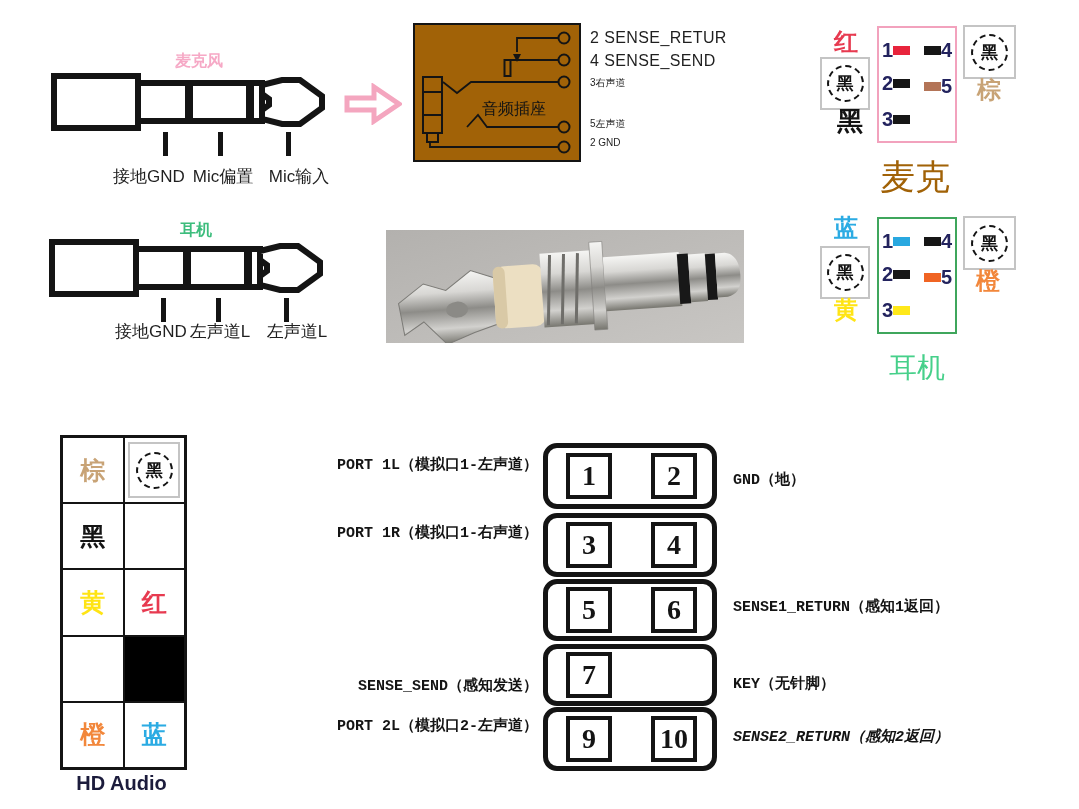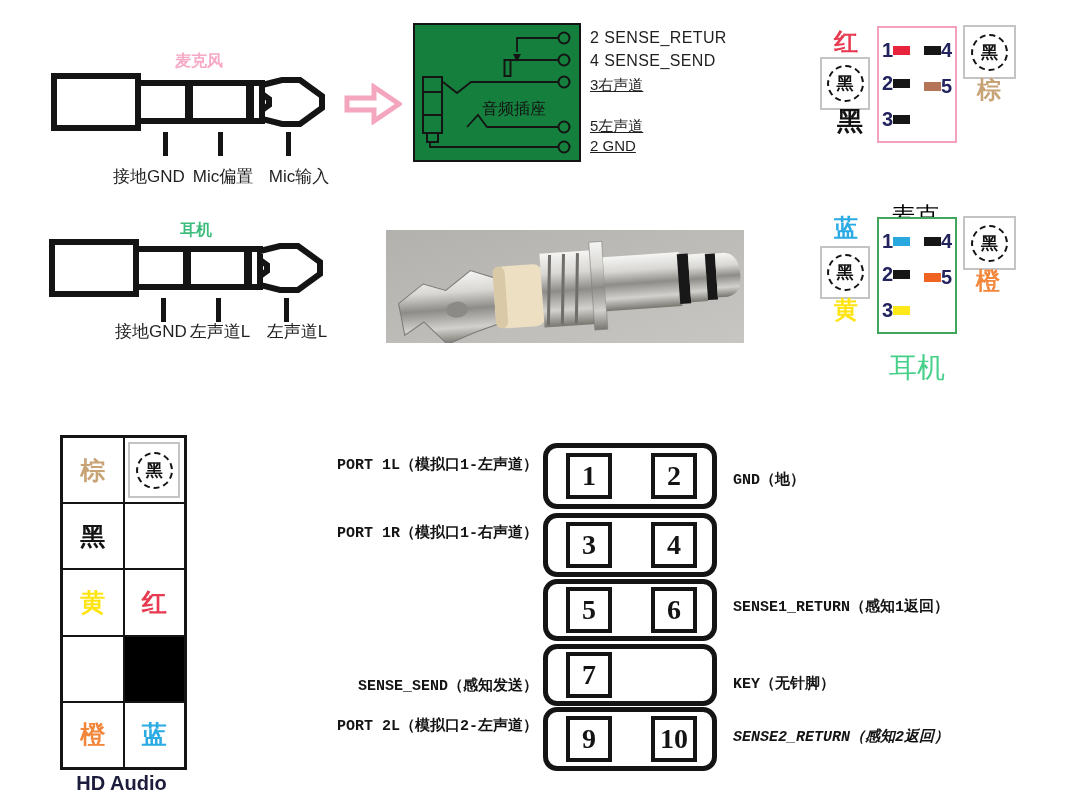--- a/index.html
+++ b/index.html
@@ -3,24 +3,24 @@
 <meta charset="utf-8">
 <style>
   html,body{margin:0;padding:0;background:#ffffff;}
   body{font-family:"Liberation Sans","DejaVu Sans",sans-serif;color:#1c1c1c;}
   #canvas{position:relative;width:1079px;height:809px;background:#ffffff;overflow:hidden;}
   .abs{position:absolute;}
 
   .jack-label{position:absolute;transform:translateX(-50%);font-size:17px;color:#1f1f1f;white-space:nowrap;}
   .sec-title{position:absolute;transform:translateX(-50%);white-space:nowrap;font-weight:bold;}
 
-  .sch-box{position:absolute;left:413px;top:23px;width:164px;height:135px;border:2px solid #141414;background:#15803d;}
+  .sch-box{position:absolute;left:413px;top:23px;width:164px;height:135px;border:2px solid #141414;background:#a16207;}
   .sch-label{position:absolute;left:590px;color:#1f1f1f;white-space:nowrap;}
   .sch-big{font-size:16px;letter-spacing:.4px;}
-  .sch-small{font-size:15px;text-decoration:underline;}
+  .sch-small{font-size:10px;}
 
   .conn-box{position:absolute;width:80px;height:117px;border:2px solid #888;background:#fff;box-sizing:border-box;}
   .conn-pin{position:absolute;display:flex;align-items:center;height:20px;}
   .conn-pin .num{font-size:20px;font-weight:bold;color:#23235e;line-height:1;}
   .pin-mark{width:17px;height:9px;display:inline-block;}
 
   .icon-box{position:absolute;background:#fff;border:2px solid #c4c4c4;display:flex;align-items:center;justify-content:center;box-sizing:border-box;}
   .icon-circle{width:37px;height:37px;border:2px dashed #141414;border-radius:50%;display:flex;align-items:center;justify-content:center;font-weight:bold;font-size:17px;color:#141414;box-sizing:border-box;}
 
   .side-char{position:absolute;transform:translateX(-50%);font-size:24px;font-weight:bold;line-height:1;white-space:nowrap;}
@@ -117,21 +117,21 @@
     </div>
     <div class="conn-pin" style="right:3px;top:48px;">
       <span class="pin-mark" style="background: rgb(179, 116, 87);"></span>
         <span class="num">5</span>
     </div>
   </div>
   <div class="icon-box" style="left:963px;top:25px;width:53px;height:54px;">
     <span class="icon-circle">黑</span>
   </div>
   <span class="side-char" style="left: 989px; top: 78px; color: rgb(200, 163, 118);">棕</span>
-  <span class="sec-title" style="left: 915px; top: 154px; font-size: 24px; font-weight: normal; color: #000000; margin-top: 46px;">麦克</span>
+  <span class="sec-title" style="left: 915px; top: 154px; font-size: 35px; font-weight: normal; color: #a16207;">麦克</span>
 
   <span class="sec-title" style="left: 196px; top: 220px; font-size: 16px; color: rgb(61, 189, 125);">耳机</span>
   <svg class="abs" style="left:48px;top:238px;" width="280" height="90" viewBox="0 0 280 90">
     <g fill="#ffffff" stroke="#141414" stroke-width="6">
       <rect x="4" y="4" width="84" height="52"></rect>
       <rect x="88" y="11" width="124" height="38"></rect>
       <path d="M212,13 L232,8 L250,8 L272,24 L272,36 L250,52 L232,52 L212,47 L212,38 L219,33 L219,27 L212,22 Z"></path>
     </g>
     <g fill="#141414" stroke="none">
       <rect x="135" y="11" width="8" height="38"></rect>

